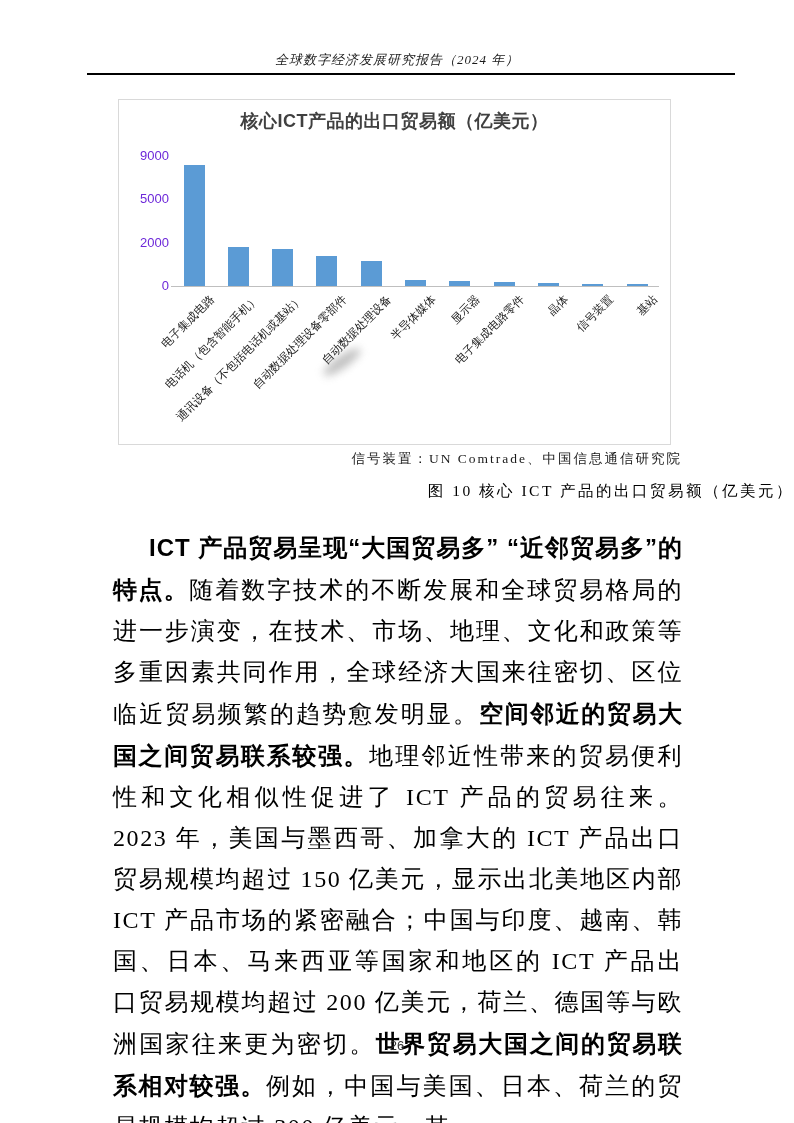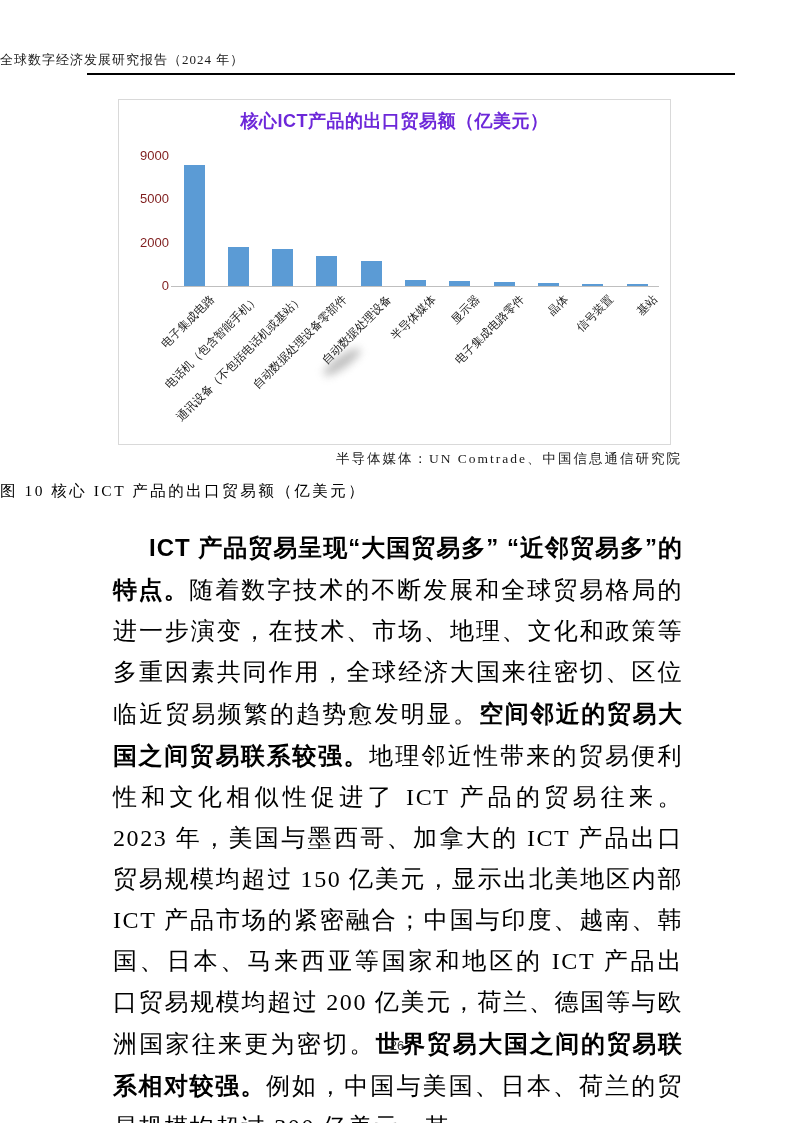--- a/index.html
+++ b/index.html
@@ -5,63 +5,63 @@
   * { margin:0; padding:0; box-sizing:border-box; }
   html,body { background:#ffffff; }
   .page {
     position:relative; width:794px; height:1123px; margin:0 auto;
     background:#ffffff; overflow:hidden;
     font-family:"Liberation Serif", serif; color:#000;
   }
   
   .header-text {
     position:absolute; top:51px; left:0; width:100%;
-    font-size:13px; letter-spacing:1px; color:#1a1a1a;
+    text-align:center; font-size:13px; letter-spacing:1px; color:#1a1a1a;font-style:italic;
   }
   .header-rule {
     position:absolute; top:73px; left:87px; width:648px; height:2px;
     background:#000;
   }
   
   .chart-box {
     position:absolute; left:118px; top:99px; width:553px; height:346px;
     border:1px solid #d9d9d9; background:#fff;
   }
   .chart-title {
     position:absolute; top:9px; left:0; width:100%; text-align:center;
     font-family:"Liberation Sans", sans-serif; font-weight:bold;
-    font-size:18px; color:#6d28d9; letter-spacing:0.5px;
+    font-size:18px; color:#404040; letter-spacing:0.5px;
   }
   .axis-line {
     position:absolute; left:52px; top:186px; width:488px; height:1px;
     background:#bfbfbf;
   }
   .ytick {
     position:absolute; left:0; width:50px; text-align:right;
-    font-family:"Liberation Sans", sans-serif; font-size:13px; color:#7f1d1d;
+    font-family:"Liberation Sans", sans-serif; font-size:13px; color:#6d28d9;
   }
   .bar { position:absolute; width:21px; }
   .cat-anchor { position:absolute; width:0; height:0; }
   .cat-anchor span {
     position:absolute; right:0; top:0; white-space:nowrap;
     transform-origin:100% 0; transform:rotate(-45deg);
     font-family:"Liberation Sans", sans-serif; font-size:11.5px; color:#1a1a1a;
   }
   .smudge {
     position:absolute; left:201px; top:256px; width:44px; height:12px;
     background:#8a8a8a; border-radius:50%;
     filter:blur(4px); opacity:0.55; transform:rotate(-35deg);
   }
   
   .source-note {
     position:absolute; top:450px; left:300px; width:382px; text-align:right;
     font-size:13.5px; letter-spacing:2px; color:#1a1a1a;
   }
   .figure-caption {
-    position:absolute; top:481px; left:0; width:100%; text-align:left;
+    position:absolute; top:481px; left:0; width:100%; text-align:right;
     font-size:15.5px; letter-spacing:2.5px; color:#000;
   }
   
   .body-paragraph {
     position:absolute; top:527px; left:113px; width:570px;
     font-size:24px; line-height:41px; letter-spacing:1.6px;
     text-align:justify; text-indent:36px; color:#000;
   }
   .body-paragraph .b {
     font-family:"Liberation Sans", sans-serif; font-weight:bold;
@@ -130,20 +130,20 @@
           <span>信号装置</span>
         </div>
         <div class="bar" style="left: 507.5px; top: 184px; height: 2px; background: rgb(91, 155, 213);"></div>
         <div class="cat-anchor" style="left: 531px; top: 192px;">
           <span>基站</span>
         </div>
       </div>
     <div class="smudge"></div>
   </div>
 
-  <div class="source-note">半导体媒体：UN Comtrade、中国信息通信研究院</div>
+  <div class="source-note">信号装置：UN Comtrade、中国信息通信研究院</div>
   <div class="figure-caption">图 10 核心 ICT 产品的出口贸易额（亿美元）</div>
 
   <p class="body-paragraph" id="body-paragraph"><span class="b">ICT 产品贸易呈现“大国贸易多” “近邻贸易多”的特点。</span><span>随着数字技术的不断发展和全球贸易格局的进一步演变，在技术、市场、地理、文化和政策等多重因素共同作用，全球经济大国来往密切、区位临近贸易频繁的趋势愈发明显。</span><span class="b">空间邻近的贸易大国之间贸易联系较强。</span><span>地理邻近性带来的贸易便利性和文化相似性促进了 ICT 产品的贸易往来。2023 年，美国与墨西哥、加拿大的 ICT 产品出口贸易规模均超过 150 亿美元，显示出北美地区内部 ICT 产品市场的紧密融合；中国与印度、越南、韩国、日本、马来西亚等国家和地区的 ICT 产品出口贸易规模均超过 200 亿美元，荷兰、德国等与欧洲国家往来更为密切。</span><span class="b">世界贸易大国之间的贸易联系相对较强。</span><span>例如，中国与美国、日本、荷兰的贸易规模均超过 300 亿美元，其</span></p>
 
   <div class="page-number">26</div>
 
 </div>
 
 </body></html>

